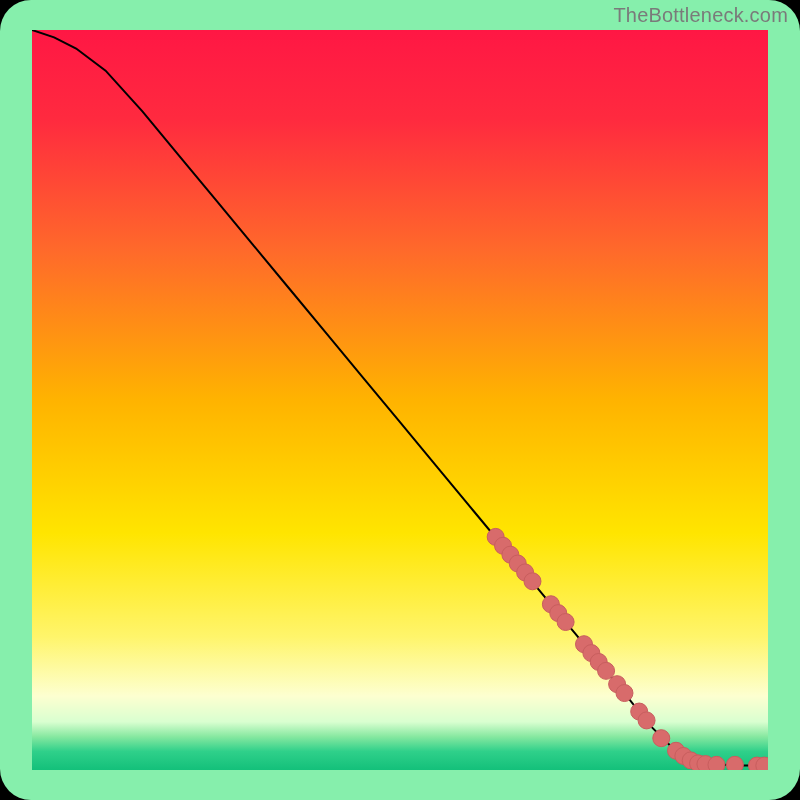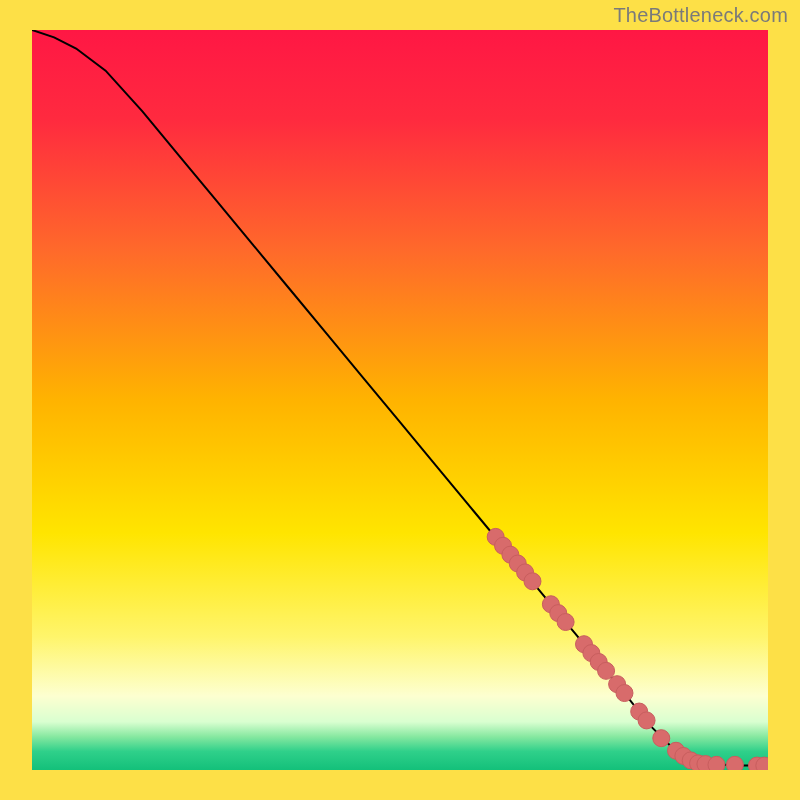--- a/index.html
+++ b/index.html
@@ -8,21 +8,22 @@
     width: 800px;
     height: 800px;
     background: #000;
     font-family: Arial, Helvetica, sans-serif;
     overflow: hidden;
   }
   .stage {
     position: relative;
     width: 800px;
     height: 800px;
-    background: #fde047;
+    background: #86efac;
+    border-radius: 31px;
   }
   .watermark {
     position: absolute;
     top: 4px;
     right: 12px;
     color: #7a7a7a;
     font-size: 20px;
     font-weight: 500;
     letter-spacing: 0.2px;
     user-select: none;

